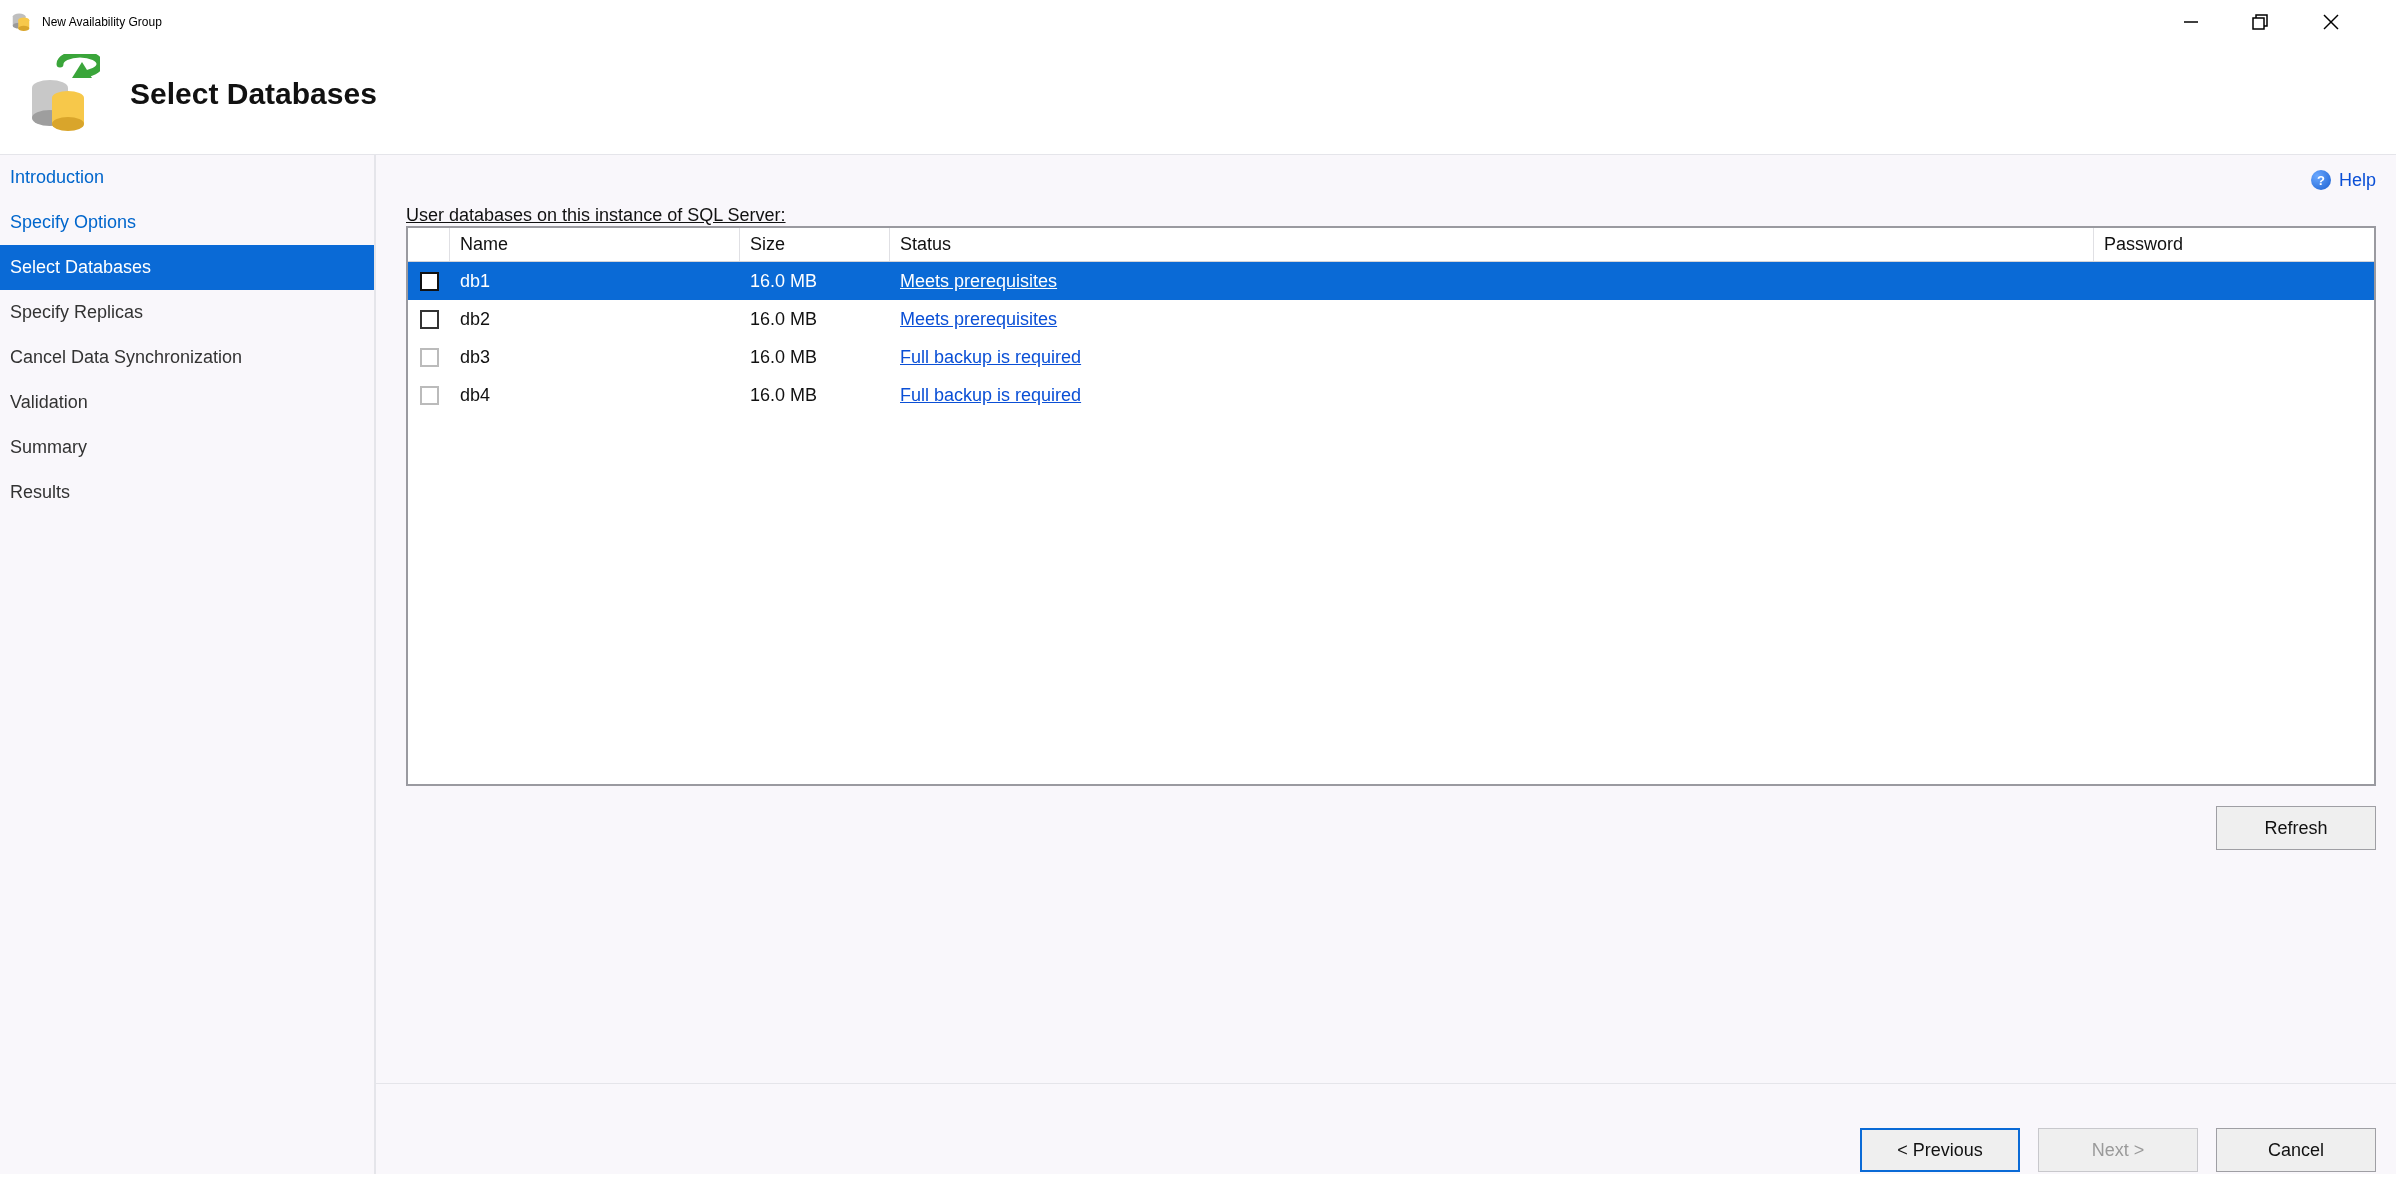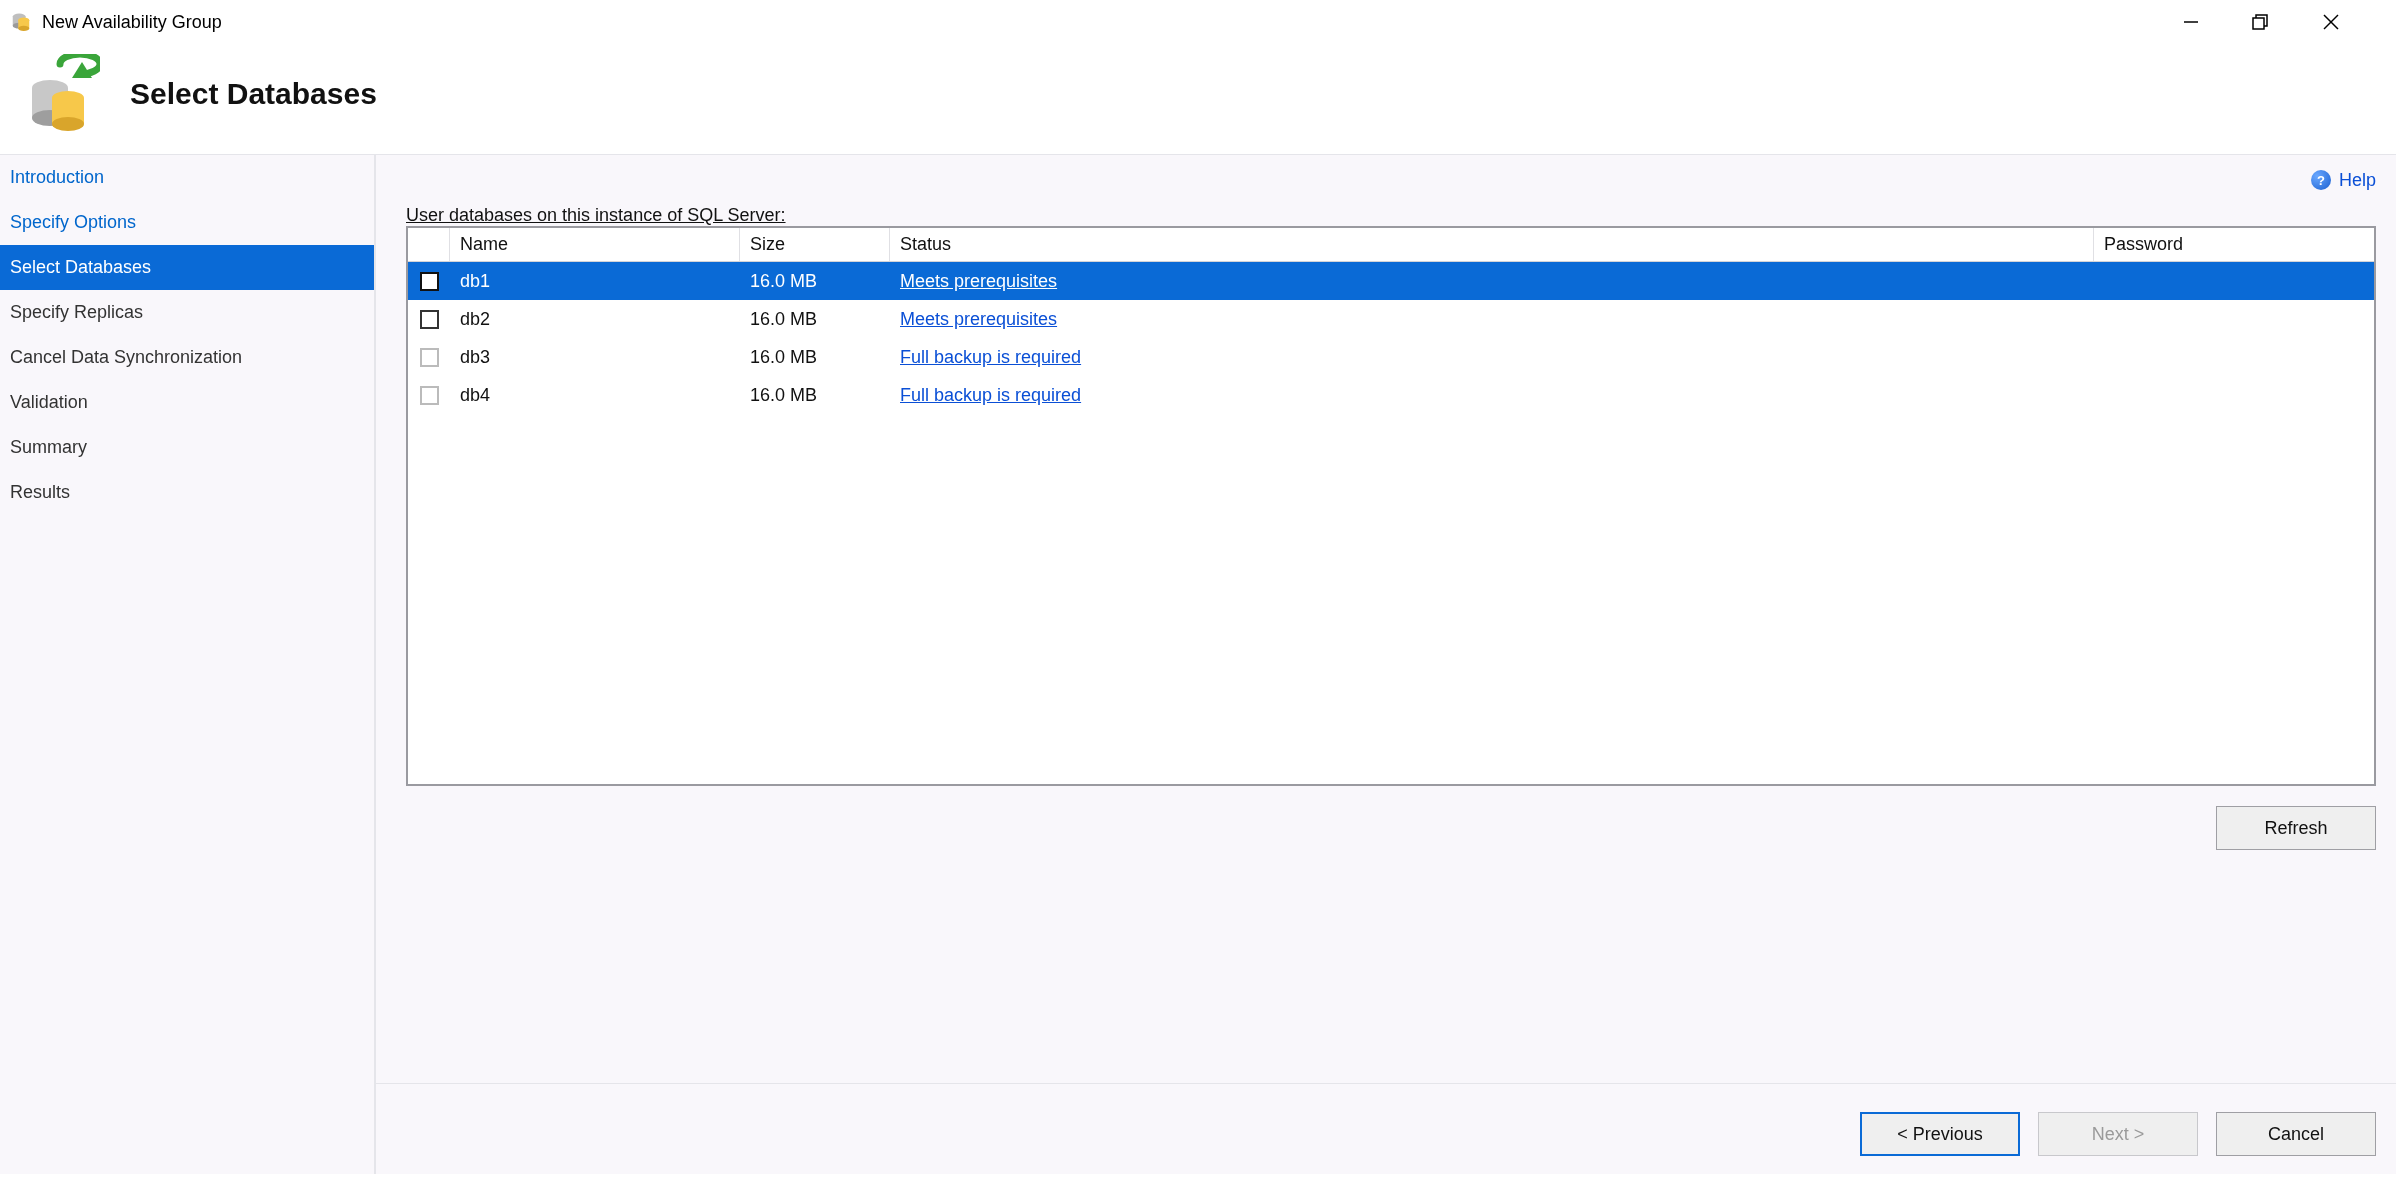--- a/index.html
+++ b/index.html
@@ -19,21 +19,21 @@
     align-items: center;
     height: 44px;
     padding-left: 10px;
     background: #fff;
   }
   .titlebar .app-icon {
     width: 22px; height: 22px;
     margin-right: 10px;
   }
   .titlebar .title-text {
-    font-size: 18px;
+    font-size: 12px;
     color: #000;
     flex: 0 0 auto;
   }
   .titlebar .spacer { flex: 1 1 auto; }
   .win-controls {
     display: flex;
     align-items: center;
     padding-right: 30px;
   }
   .win-btn {
@@ -215,21 +215,21 @@
     background: #efefef;
   }
   .btn.disabled {
     color: #9a9a9a;
     border-color: #c8c8cc;
     background: #efefef;
     cursor: default;
   }
   .footer {
     position: absolute;
-    bottom: 18px;
+    bottom: 2px;
     right: 20px;
     display: flex;
     gap: 18px;
   }
   .main-bottom-divider {
     position: absolute;
     bottom: 90px;
     left: 0; right: 0;
     border-top: 1px solid #e5e5ea;
   }

